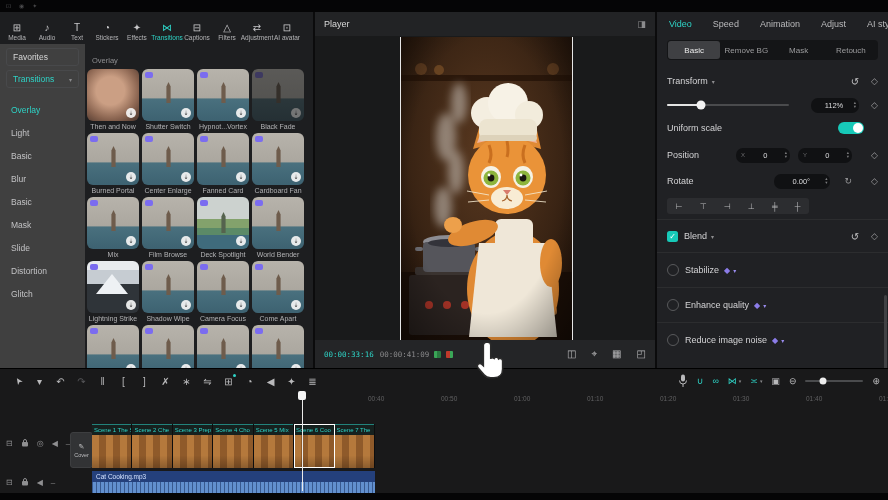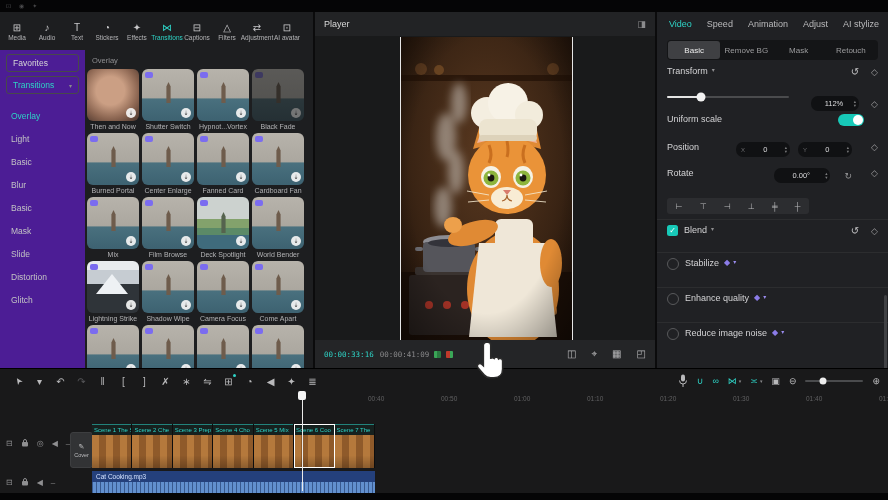--- a/index.html
+++ b/index.html
@@ -13,21 +13,21 @@
   #topstrip .ico{font-size:6px;color:#4a4a4c;line-height:12px;}
 
   
   #left-panel{position:absolute;left:0;top:12px;width:313px;height:356px;background:#1d1e20;}
   #ribbon{display:flex;height:38px;padding-left:2px;}
   .ribbon-item{width:30px;display:flex;flex-direction:column;align-items:center;justify-content:center;gap:1px;cursor:pointer;}
   .ribbon-item .ico{font-size:10px;color:#c7c7c9;line-height:11px;}
   .ribbon-item .rlabel{font-size:6.5px;color:#b4b4b6;white-space:nowrap;}
   .ribbon-item.active .ico,.ribbon-item.active .rlabel{color:#2ed3c6;}
 
-  #sidebar{position:absolute;left:0;top:38px;width:85px;bottom:0;background:#4c1d95;}
+  #sidebar{position:absolute;left:0;top:32px;width:85px;bottom:0;background:#404040;}
   .side-btn{margin:4px 6px 0 6px;height:16px;border:1px solid #48494b;border-radius:3px;
             font-size:8.5px;color:#d6d6d6;display:flex;align-items:center;padding:0 6px;justify-content:space-between;}
   .side-btn.teal{color:#2ed3c6;}
   .side-btn .caret{font-size:6px;color:#8a8a8c;}
   #side-cats{margin-top:10px;}
   .side-cat{height:23px;display:flex;align-items:center;padding-left:11px;font-size:8.5px;color:#c2c2c4;cursor:pointer;}
   .side-cat.active{color:#2ed3c6;}
 
   #library{position:absolute;left:85px;top:38px;right:0;bottom:0;overflow:hidden;}
   #lib-header{font-size:7.5px;color:#8f8f91;margin:6px 0 4px 7px;}
@@ -67,27 +67,27 @@
   #dur-time{font-family:"DejaVu Sans Mono",monospace;font-size:7.5px;color:#8a8a8c;margin-left:6px;}
   .chip{width:7px;height:7px;border-radius:1px;margin-left:5px;}
   #chip1{background:linear-gradient(90deg,#3aa657 50%,#2a7a41 50%);}
   #chip2{background:linear-gradient(90deg,#c0392b 50%,#3aa657 50%);}
   #pb-icons{margin-left:auto;display:flex;gap:15px;}
   #pb-icons .ico{font-size:10px;color:#b5b5b7;}
   #hand-cursor{position:absolute;left:160px;top:328px;z-index:60;}
 
   
   #right-panel{position:absolute;left:657px;top:12px;width:231px;height:356px;background:#202124;overflow:hidden;}
-  #ins-tabs{display:flex;align-items:center;height:24px;gap:15px;padding-left:12px;}
+  #ins-tabs{display:flex;align-items:center;height:24px;gap:21px;padding-left:12px;}
   .ins-tab{font-size:9px;color:#bababc;cursor:pointer;white-space:nowrap;}
   .ins-tab.active{color:#2ed3c6;}
   #ins-subtabs{margin:4px 10px 0 10px;height:18px;background:#141517;border-radius:4px;display:flex;padding:1px;}
   .subtab{flex:1;display:flex;align-items:center;justify-content:center;font-size:8px;color:#9c9c9e;border-radius:3px;cursor:pointer;}
   .subtab.active{background:#3f4043;color:#ececec;}
-  .ins-row{display:flex;padding:0 10px;position:relative;}
+  .ins-row{display:flex;align-items:center;padding:0 10px;position:relative;}
   .ins-label{font-size:9px;color:#d3d3d5;}
   .dd-caret{font-size:6px;color:#8d8d8f;margin-left:4px;}
   .row-right{position:absolute;right:10px;display:flex;align-items:center;gap:12px;}
   .reset-ico{font-size:10px;color:#c3c3c5;}
   .key-ico{font-size:9px;color:#9a9a9c;}
   .slider{position:relative;height:2px;background:#4a4b4d;border-radius:1px;}
   .slider .fill{position:absolute;left:0;top:0;bottom:0;background:#e4e4e4;border-radius:1px;}
   .slider .knob{position:absolute;top:50%;width:9px;height:9px;border-radius:50%;background:#f2f2f2;transform:translate(-50%,-50%);}
   .valbox{height:15px;background:#101113;border-radius:7px;display:flex;align-items:center;padding:0 3px 0 5px;}
   .valbox .vx{font-size:6px;color:#6a6a6c;margin-right:3px;}

